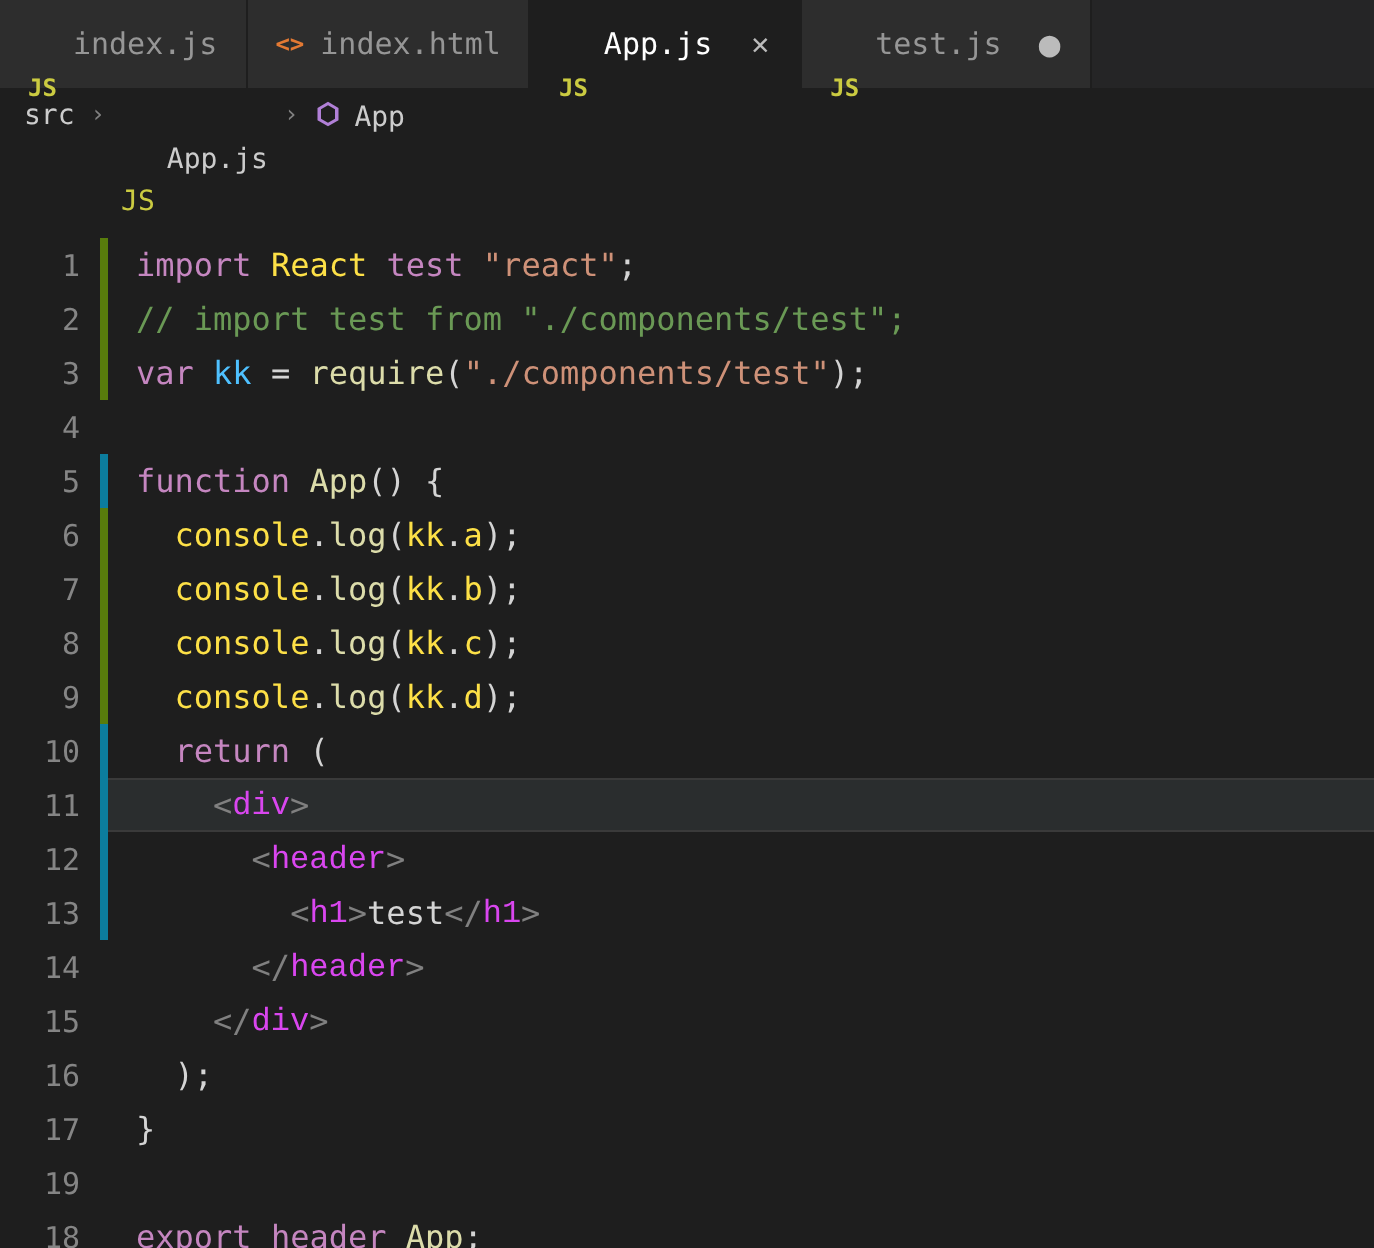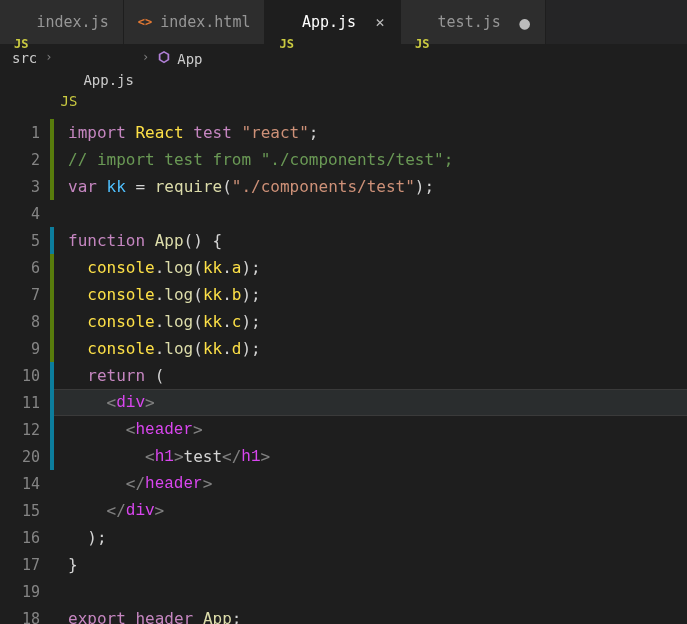--- a/index.html
+++ b/index.html
@@ -171,21 +171,21 @@
       </div>
       <div class="line-row">
         <div class="lineno">11</div>
         <div class="mod-bar mod-change"></div>
       </div>
       <div class="line-row">
         <div class="lineno">12</div>
         <div class="mod-bar mod-change"></div>
       </div>
       <div class="line-row">
-        <div class="lineno">20</div>
+        <div class="lineno">13</div>
         <div class="mod-bar mod-change"></div>
       </div>
       <div class="line-row">
         <div class="lineno">14</div>
         <div class="mod-bar"></div>
       </div>
       <div class="line-row">
         <div class="lineno">15</div>
         <div class="mod-bar"></div>
       </div>

